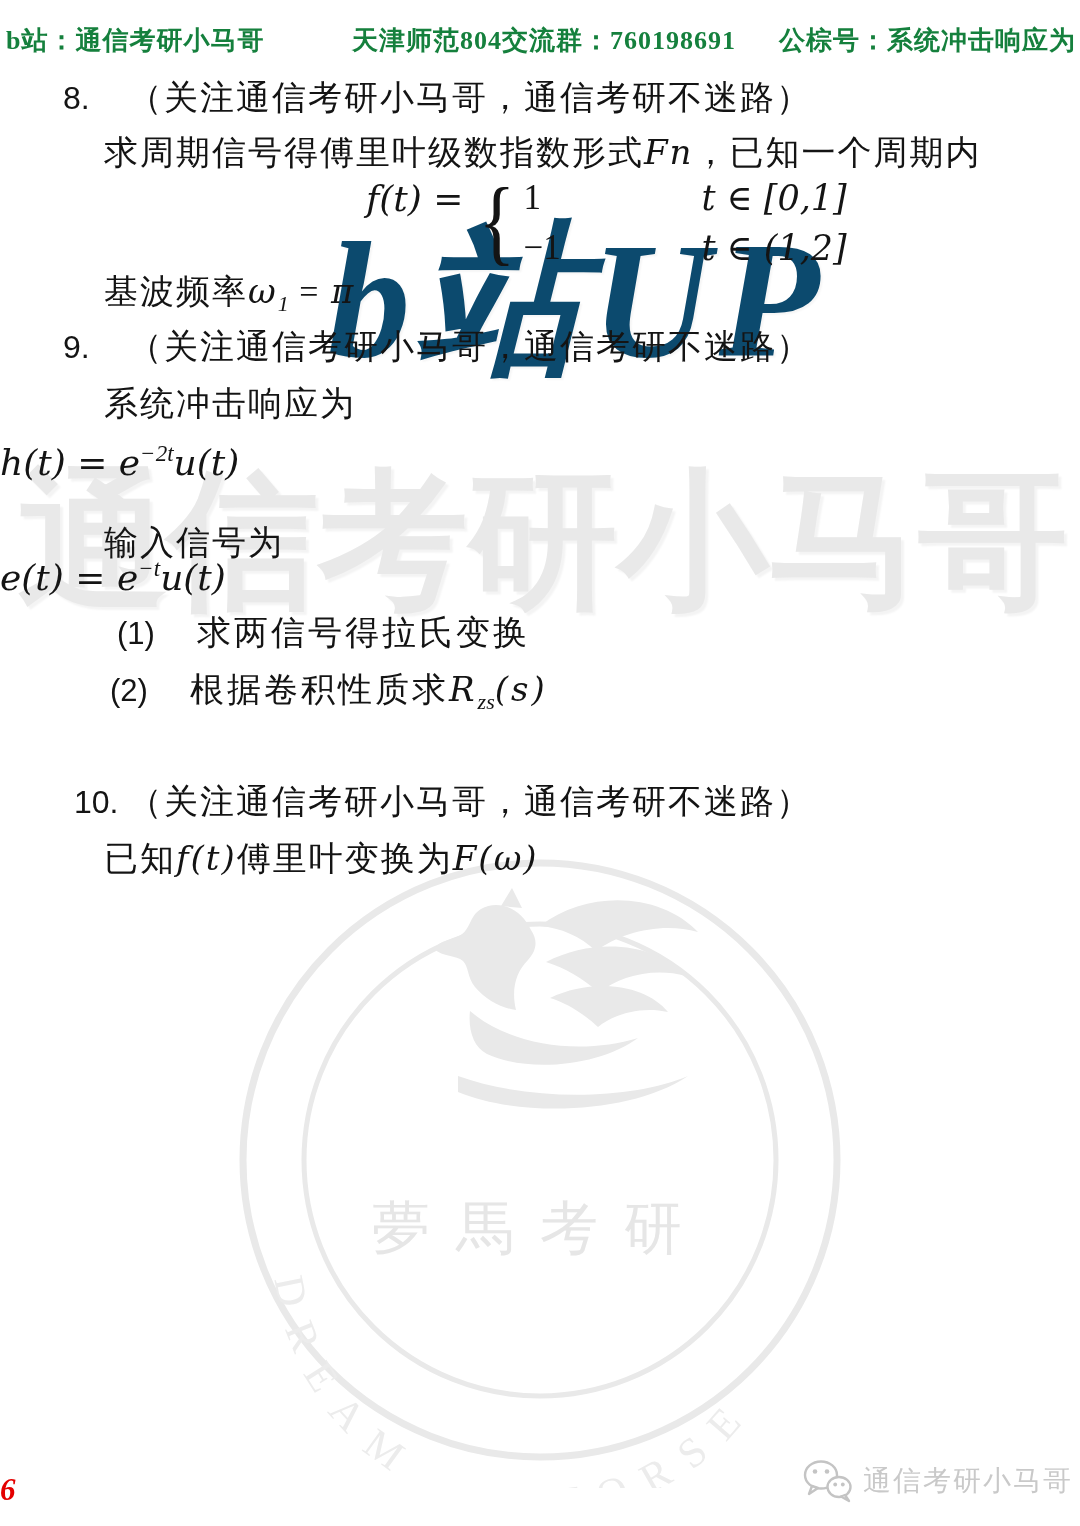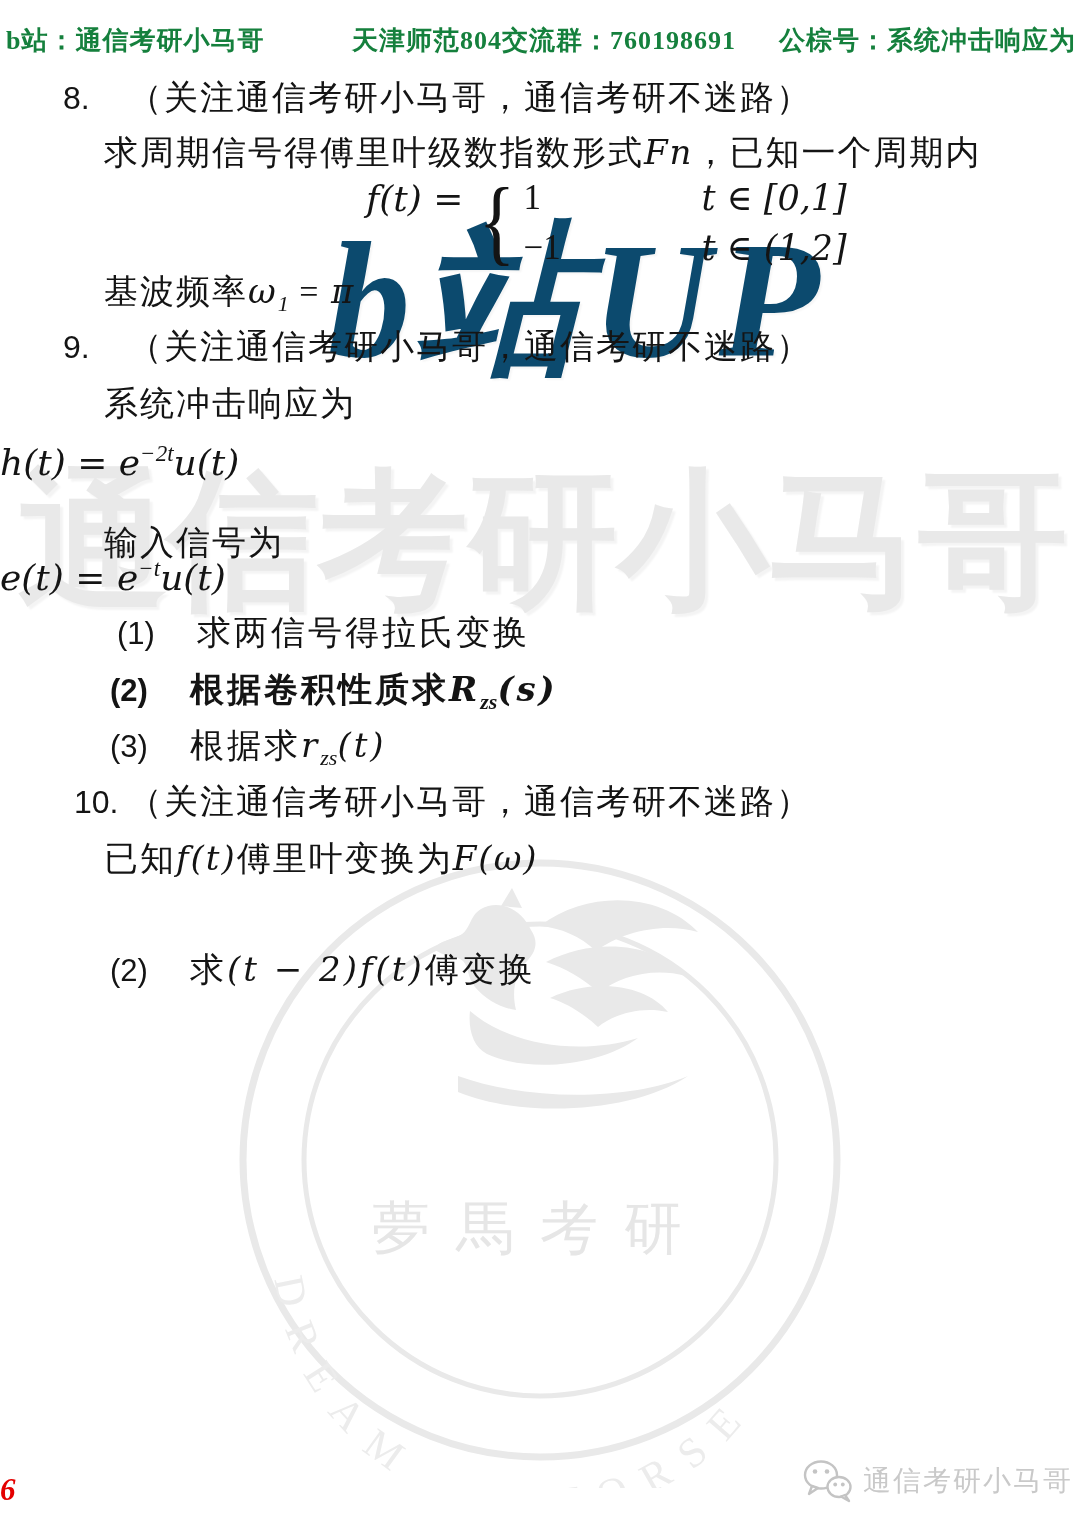--- a/index.html
+++ b/index.html
@@ -128,39 +128,33 @@
   <div class="line body-cn" style="left:104px;top:475px;margin-top:48px;">输入信号为</div>
 
   <div class="line centered formula" style="top:556px;">
     <span class="mvar">e(t) = e</span><span class="msup">−t</span><span class="mvar">u(t)</span>
   </div>
 
   <div class="line" style="left:117px;top:613px;">
     <span class="item-label">(1)</span><span class="item-text"><span>求两信号得拉氏变换</span><span class="mvar"></span><sub class="msub"></sub><span class="mvar"></span></span>
   </div>
 
-  <div class="line" style="left:110px;top:670px;font-weight:bold;">
+  <div class="line" style="left:110px;top:670px;">
     <span class="item-label">(2)</span><span class="item-text"><span>根据卷积性质求</span><span class="mvar">R</span><sub class="msub">zs</sub><span class="mvar">(s)</span></span>
   </div>
 
-  <div class="line" style="left:110px;top:726px;">
-    <span class="item-label">(3)</span><span class="item-text"><span>根据求</span><span class="mvar">r</span><sub class="msub">zs</sub><span class="mvar">(t)</span></span>
-  </div>
 
   <div class="line qnum" style="left:55px;top:784px;margin-left:19px;">10.</div>
   <div class="line body-cn" style="left:128px;top:782px;">（关注通信考研小马哥，通信考研不迷路）</div>
 
   <div class="line body-cn" style="left:104px;top:839px;">
     <span>已知</span><span class="mvar">f(t)</span><span>傅里叶变换为</span><span class="mvar">F(ω)</span>
   </div>
 
 
-  <div class="line" style="left:110px;top:950px;">
-    <span class="item-label">(2)</span><span class="item-text"><span>求</span><span class="mvar">(t − 2)f(t)</span><span>傅变换</span></span>
-  </div>
 
   <div class="line centered page-num" style="top:1472px;">6</div>
 
   <div class="line brand" style="left:802px;top:1458px;">
     <svg width="52" height="46" viewBox="0 0 52 46">
       <g stroke="#c4c4c4" stroke-width="2.4" fill="#ffffff">
         <ellipse cx="19" cy="17" rx="16" ry="13.5"></ellipse>
         <path d="M10,28 L7,36 L16,30 Z" stroke-linejoin="round"></path>
         <ellipse cx="37" cy="29" rx="11.5" ry="10"></ellipse>
         <path d="M43,37 L47,43 L39,38.5 Z" stroke-linejoin="round"></path>

